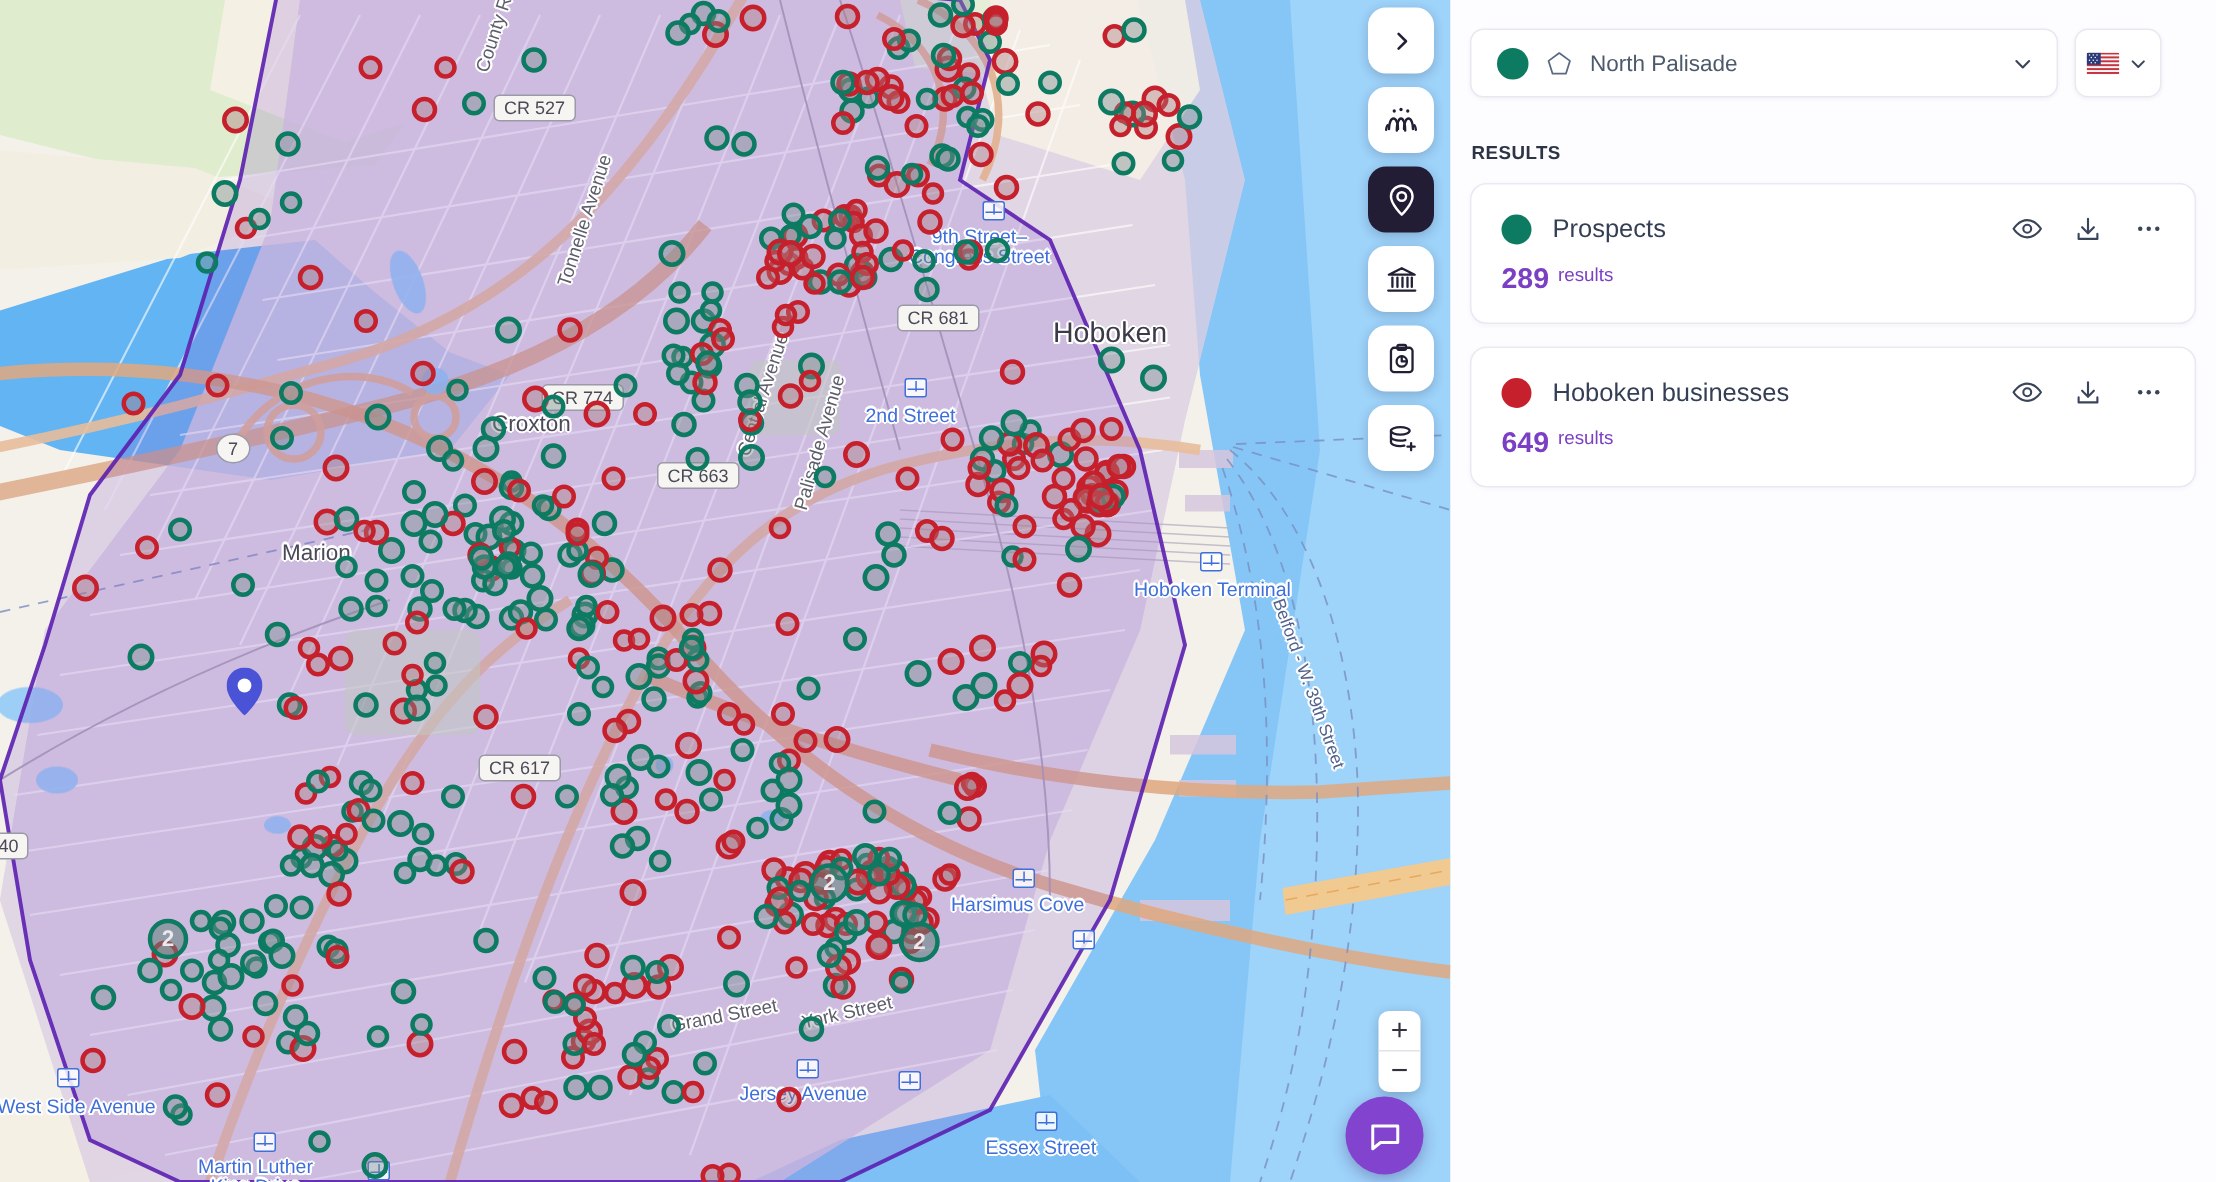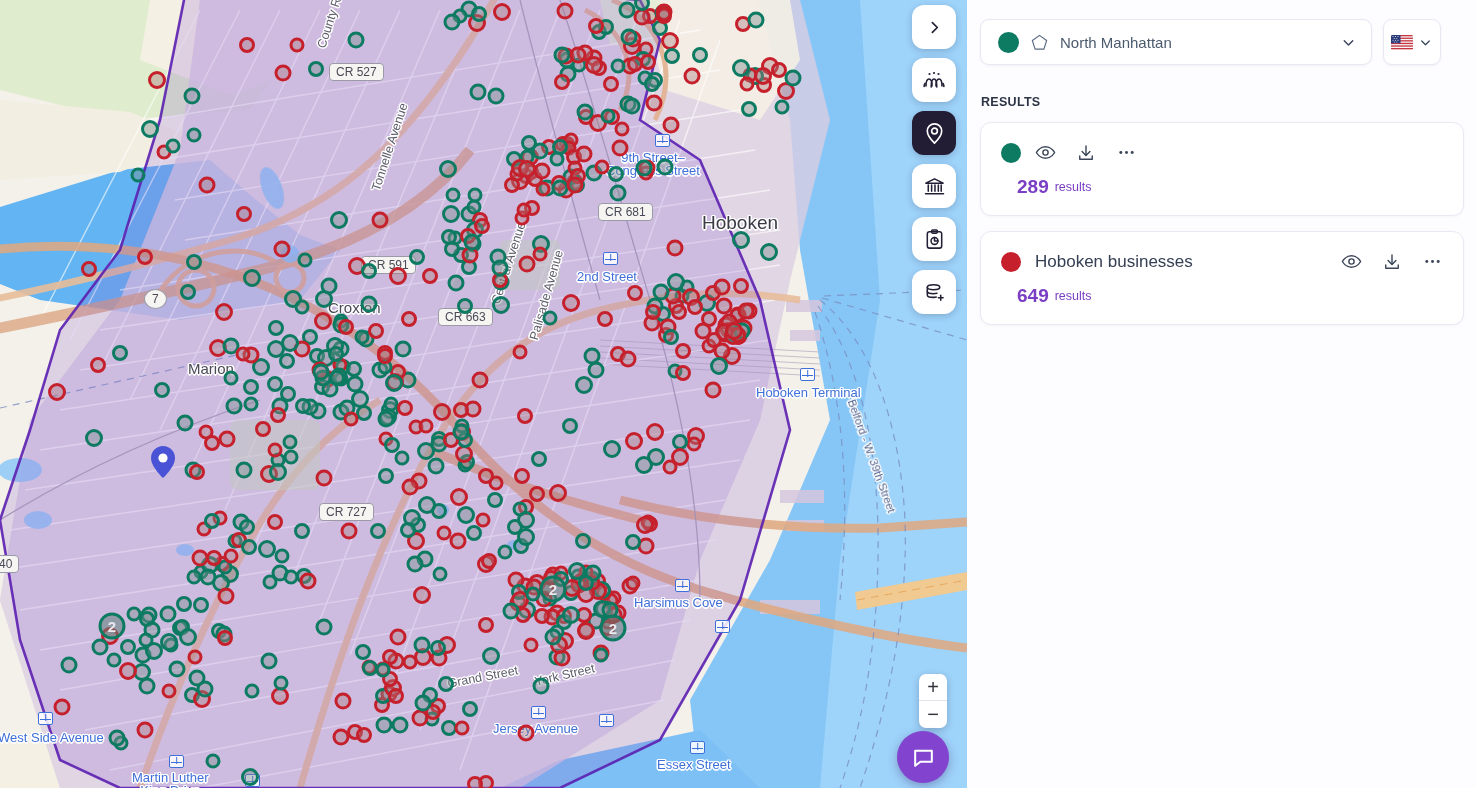--- a/index.html
+++ b/index.html
@@ -106,21 +106,21 @@
   .cards { padding: 13px 13px 0 13px; display: flex; flex-direction: column; gap: 15px; }
   .card {
     background: #fff; border: 1px solid #e9e9f4; border-radius: 11px;
     padding: 19px 20px 17px 20px; box-shadow: 0 1px 3px rgba(40,40,80,.04);
   }
   .card-top { display: flex; align-items: center; gap: 14px; }
   .dot-md { width: 20px; height: 20px; border-radius: 50%; flex: none; }
   .card-name { flex: 1; font-size: 17px; color: #343f54; font-weight: 500; }
   .card-acts { display: flex; align-items: center; gap: 20px; color: #3b4559; }
   .card-acts span { cursor: pointer; display: flex; align-items: center; }
-  .count-row { margin-top: 13px; display: flex; align-items: center; gap: 6px; margin-left: 16px; }
+  .count-row { margin-top: 13px; display: flex; align-items: flex-start; gap: 6px; }
   .count-num { font-size: 19px; font-weight: 700; color: #7b3fc4; }
   .count-lbl { font-size: 12.5px; color: #7b3fc4; }
   .newsearch-wrap { display: flex; justify-content: center; margin-top: 22px; }
   .newsearch {
     background: #8244cf; color: #fff; border: none; border-radius: 9px;
     height: 45px; padding: 0 25px; display: flex; align-items: center; gap: 11px;
     font-size: 15.5px; font-weight: 700; cursor: pointer;
     font-family: "Liberation Sans", sans-serif;
   }
 </style>
@@ -269,21 +269,21 @@
           <rect x="230" y="420" width="90" height="70" rx="8"></rect>
           <rect x="500" y="240" width="60" height="50" rx="6"></rect>
         </g>
 
         <path d="M186 -10 L520 -10 L640 0 L660 40 L640 120 L700 160 L760 300 L790 430 L740 600 L660 740 L560 788
                  L120 788 L60 760 L20 640 L0 520 L30 430 L60 330 L120 250 L160 120 Z" fill="#8b5fd0" fill-opacity="0.22" stroke="#5b1fb0" stroke-width="2.6" stroke-opacity=".9"></path>
       </g>
     </svg>
 
     <div class="map-label lbl-place big" style="left:702px;top:212px;">Hoboken</div>
-    <div class="map-label lbl-place" style="left:328px;top:299px;">Croxton</div>
+    <div class="map-label lbl-place" style="left:328px;top:274px;">Croxton</div>
     <div class="map-label lbl-place" style="left:188px;top:360px;">Marion</div>
 
     <div class="transit-ico" style="left:655px;top:134px;"></div>
     <div class="map-label lbl-transit" style="left:606px;top:151px;line-height:13px;">9th Street–<br>Congress Street</div>
     <div class="transit-ico" style="left:603px;top:252px;"></div>
     <div class="map-label lbl-transit" style="left:577px;top:269px;">2nd Street</div>
     <div class="transit-ico" style="left:800px;top:368px;"></div>
     <div class="map-label lbl-transit" style="left:756px;top:385px;">Hoboken Terminal</div>
     <div class="transit-ico" style="left:675px;top:579px;"></div>
     <div class="map-label lbl-transit" style="left:634px;top:595px;">Harsimus Cove</div>
@@ -302,23 +302,23 @@
     <div class="map-label lbl-street" style="left:344px;top:140px;transform:rotate(-72deg);">Tonnelle Avenue</div>
     <div class="map-label lbl-street" style="left:296px;top:6px;transform:rotate(-72deg);">County Road</div>
     <div class="map-label lbl-street" style="left:466px;top:256px;transform:rotate(-72deg);">Central Avenue</div>
     <div class="map-label lbl-street" style="left:500px;top:288px;transform:rotate(-74deg);">Palisade Avenue</div>
     <div class="map-label lbl-street" style="left:447px;top:670px;transform:rotate(-11deg);">Grand Street</div>
     <div class="map-label lbl-street" style="left:534px;top:668px;transform:rotate(-13deg);">York Street</div>
     <div class="map-label lbl-ferry" style="left:812px;top:450px;transform:rotate(70deg);">Belford - W. 39th Street</div>
 
     <div class="shield" style="left:329px;top:63px;">CR 527</div>
     <div class="shield" style="left:598px;top:203px;">CR 681</div>
-    <div class="shield" style="left:361px;top:256px;">CR 591</div>
+    <div class="shield" style="left:361px;top:256px;">CR 774</div>
     <div class="shield" style="left:438px;top:308px;">CR 663</div>
-    <div class="shield" style="left:319px;top:503px;">CR 727</div>
+    <div class="shield" style="left:319px;top:503px;">CR 617</div>
     <div class="shield" style="left:-8px;top:555px;">40</div>
     <div class="shield circle" style="left:144px;top:289px;">7</div>
 
     <div id="marker-layer">
         <div class="mk r" style="left: 608.2px; top: 621.9px; width: 15px; height: 15px;"></div>
         <div class="mk r" style="left: 530.6px; top: 644.8px; width: 15px; height: 15px;"></div>
         <div class="mk r" style="left: 618.3px; top: 612.9px; width: 17px; height: 17px;"></div>
         <div class="mk g" style="left: 577.8px; top: 575.8px; width: 15px; height: 15px;"></div>
         <div class="mk r" style="left: 564.5px; top: 641px; width: 18px; height: 18px;"></div>
         <div class="mk r" style="left: 630.3px; top: 585.8px; width: 17px; height: 17px;"></div>
@@ -982,21 +982,21 @@
   </div>
 
   <div class="panel">
 
     <div class="sel-row">
       <div class="sel-main">
         <span class="dot-lg" style="background:#0d7a62"></span>
         <svg width="19" height="19" viewBox="0 0 24 24" fill="none" stroke="#5b6a80" stroke-width="1.5" stroke-linejoin="round">
             <polygon points="12,3 21,9.6 17.6,20.4 6.4,20.4 3,9.6"></polygon>
           </svg>
-        <span class="sel-text">North Manhattan</span>
+        <span class="sel-text">North Palisade</span>
         <svg width="17" height="17" viewBox="0 0 24 24" fill="none" stroke="#3b4559" stroke-width="2" stroke-linecap="round" stroke-linejoin="round">
             <polyline points="6 9.5 12 15.5 18 9.5"></polyline>
           </svg>
       </div>
       <div class="sel-flag">
         <span class="flag-ico">
           <svg viewBox="0 0 22 15" width="22" height="15">
             <rect width="22" height="15" fill="#f7f7f7"></rect>
             <g fill="#c7333e">
                 <rect y="0" width="22" height="1.3"></rect>
@@ -1027,20 +1027,21 @@
       </div>
     </div>
 
     <div class="results-hd">RESULTS</div>
 
     <div class="cards">
 
       <div class="card">
         <div class="card-top">
           <span class="dot-md" style="background:#0d7a62"></span>
+          <span class="card-name">Prospects</span>
           <span class="card-acts">
             <span>
                 <svg width="21" height="21" viewBox="0 0 24 24" fill="none" stroke="currentColor" stroke-width="1.6">
                   <path d="M1.6 12S5.5 5.4 12 5.4 22.4 12 22.4 12 18.5 18.6 12 18.6 1.6 12 1.6 12z"></path>
                   <circle cx="12" cy="12" r="3"></circle>
                 </svg>
               </span>
             <span>
                 <svg width="20" height="20" viewBox="0 0 24 24" fill="none" stroke="currentColor" stroke-width="1.7" stroke-linecap="round" stroke-linejoin="round">
                   <line x1="12" y1="3.5" x2="12" y2="14.5"></line>

